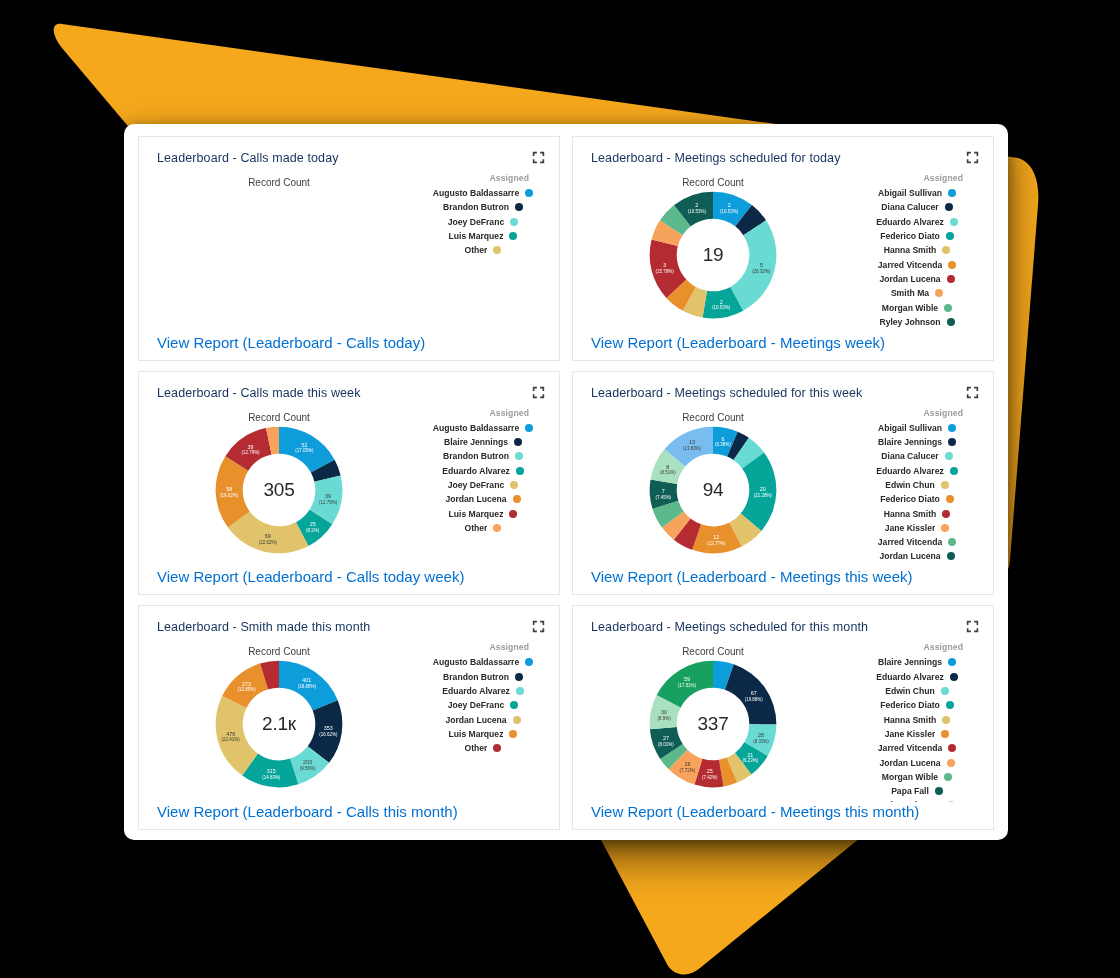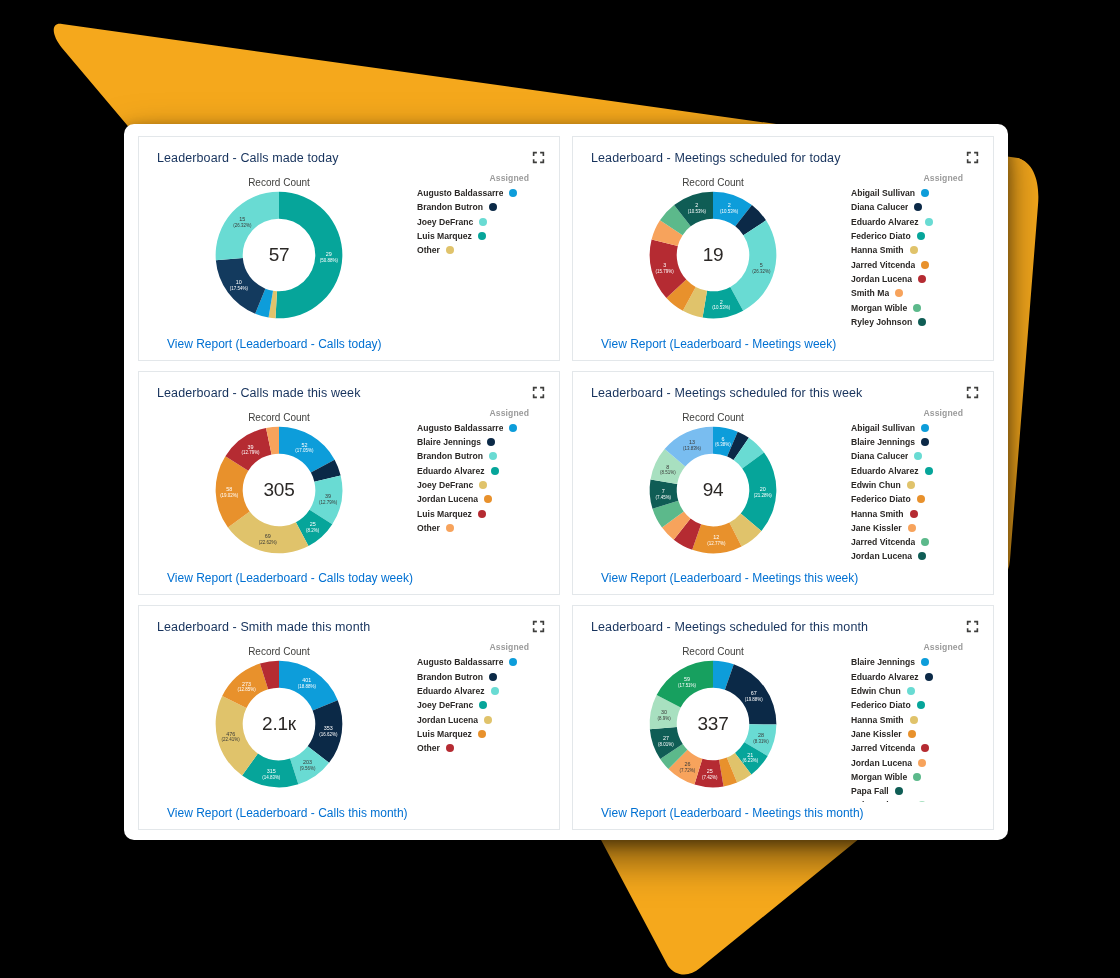--- a/index.html
+++ b/index.html
@@ -46,31 +46,31 @@
   .seg-pct{font-size:3.4px;}
 
   .legend{
     position:absolute;right:10px;top:2px;width:132px;font-weight:bold;
   }
   .legend-title{
     font-size:8.6px;color:#9b9b9b;text-align:right;padding-right:20px;margin-bottom:3px;
     letter-spacing:.1px;
   }
   .legend-row{
-    display:flex;align-items:center;justify-content:flex-start;
+    display:flex;align-items:center;justify-content:center;
     font-size:8.6px;color:#2b2826;height:14.3px;white-space:nowrap;overflow:hidden;
   }
   .legend-row span.lbl{overflow:hidden;text-overflow:clip;}
   .legend-dot{
     width:8px;height:8px;border-radius:50%;margin-left:6px;flex:0 0 auto;
   }
   .legend.clipped{height:160px;overflow:hidden;}
 
   .view-report{
-    position:absolute;left:28px;bottom:9px;font-size:12px;color:#0070d2;
+    position:absolute;left:18px;bottom:9px;font-size:15px;color:#0070d2;
     text-decoration:none;cursor:pointer;white-space:nowrap;
   }
 </style>
 </head>
 <body>
 
 <div id="stage">
 
   <svg class="yellow-shape" viewBox="0 0 1120 978" xmlns="http://www.w3.org/2000/svg">
     <path d="M 62 24 C 50 22 52 36 62 48 L 300 330 L 345 352 L 1012 185 C 1030 180 1034 163 1018 158 Z" fill="#f5a81c"></path>
@@ -85,38 +85,20 @@
           <div class="expand-icon">
             <svg viewBox="0 0 16 16" width="13" height="13" fill="#3e3e3c">
     <path d="M1 1h5v2H3v3H1V1z"></path>
               <path d="M15 1v5h-2V3h-3V1h5z"></path>
     <path d="M1 15v-5h2v3h3v2H1z"></path>
               <path d="M15 15h-5v-2h3v-3h2v5z"></path>
   </svg>
           </div>
           <div class="chart-area">
             <div class="record-count">Record Count</div>
-            <div class="donut-wrap">
-              <div class="donut">
-                <svg viewBox="0 0 100 100" width="132" height="132">
-                  <path d="M 50 2 A 48 48 0 1 1 47.35578750291845 97.92711278879918 L 48.4850865902137 77.4582417019162 A 27.5 27.5 0 1 0 50 22.5 Z" fill="#06a59a"></path>
-                  <text x="87.73566659019193" y="50.74017642439812" class="seg-label">29</text>
-                  <text x="87.73566659019193" y="55.04017642439812" class="seg-label seg-pct">(50.88%)</text>
-                  <path d="M 47.35578750291845 97.92711278879918 A 48 48 0 0 1 42.099459666524766 97.34534256333068 L 45.47364876727981 77.12493584357486 A 27.5 27.5 0 0 0 48.4850865902137 77.4582417019162 Z" fill="#e0c36b"></path>
-                  <path d="M 42.099459666524766 97.34534256333068 A 48 48 0 0 1 31.9371501465039 94.4717152263105 L 39.65149227143453 75.47858684840705 A 27.5 27.5 0 0 0 45.47364876727981 77.12493584357486 Z" fill="#0d9dda"></path>
-                  <path d="M 31.9371501465039 94.4717152263105 A 48 48 0 0 1 2.163944335679844 53.963808582671966 L 22.59392644231658 52.27093200048915 A 27.5 27.5 0 0 0 39.65149227143453 75.47858684840705 Z" fill="#133a5e"></path>
-                  <text x="19.582367261298085" y="72.05688078810302" class="seg-label">10</text>
-                  <text x="19.582367261298085" y="76.35688078810301" class="seg-label seg-pct">(17.54%)</text>
-                  <path d="M 2.163944335679844 53.963808582671966 A 48 48 0 0 1 49.99999999999999 2 L 49.99999999999999 22.5 A 27.5 27.5 0 0 0 22.59392644231658 52.27093200048915 Z" fill="#69dbd3"></path>
-                  <text x="22.226422372089285" y="24.13262067112827" class="seg-label dark">15</text>
-                  <text x="22.226422372089285" y="28.43262067112827" class="seg-label seg-pct dark">(26.32%)</text>
-                </svg>
-                <div class="center-val">57</div>
-              </div>
-            </div>
             <div class="legend">
               <div class="legend-title">Assigned</div>
               <div class="legend-row">
                 <span class="lbl">Augusto Baldassarre</span>
                 <span class="legend-dot" style="background: rgb(13, 157, 218);"></span>
               </div>
               <div class="legend-row">
                 <span class="lbl">Brandon Butron</span>
                 <span class="legend-dot" style="background: rgb(11, 41, 71);"></span>
               </div>

